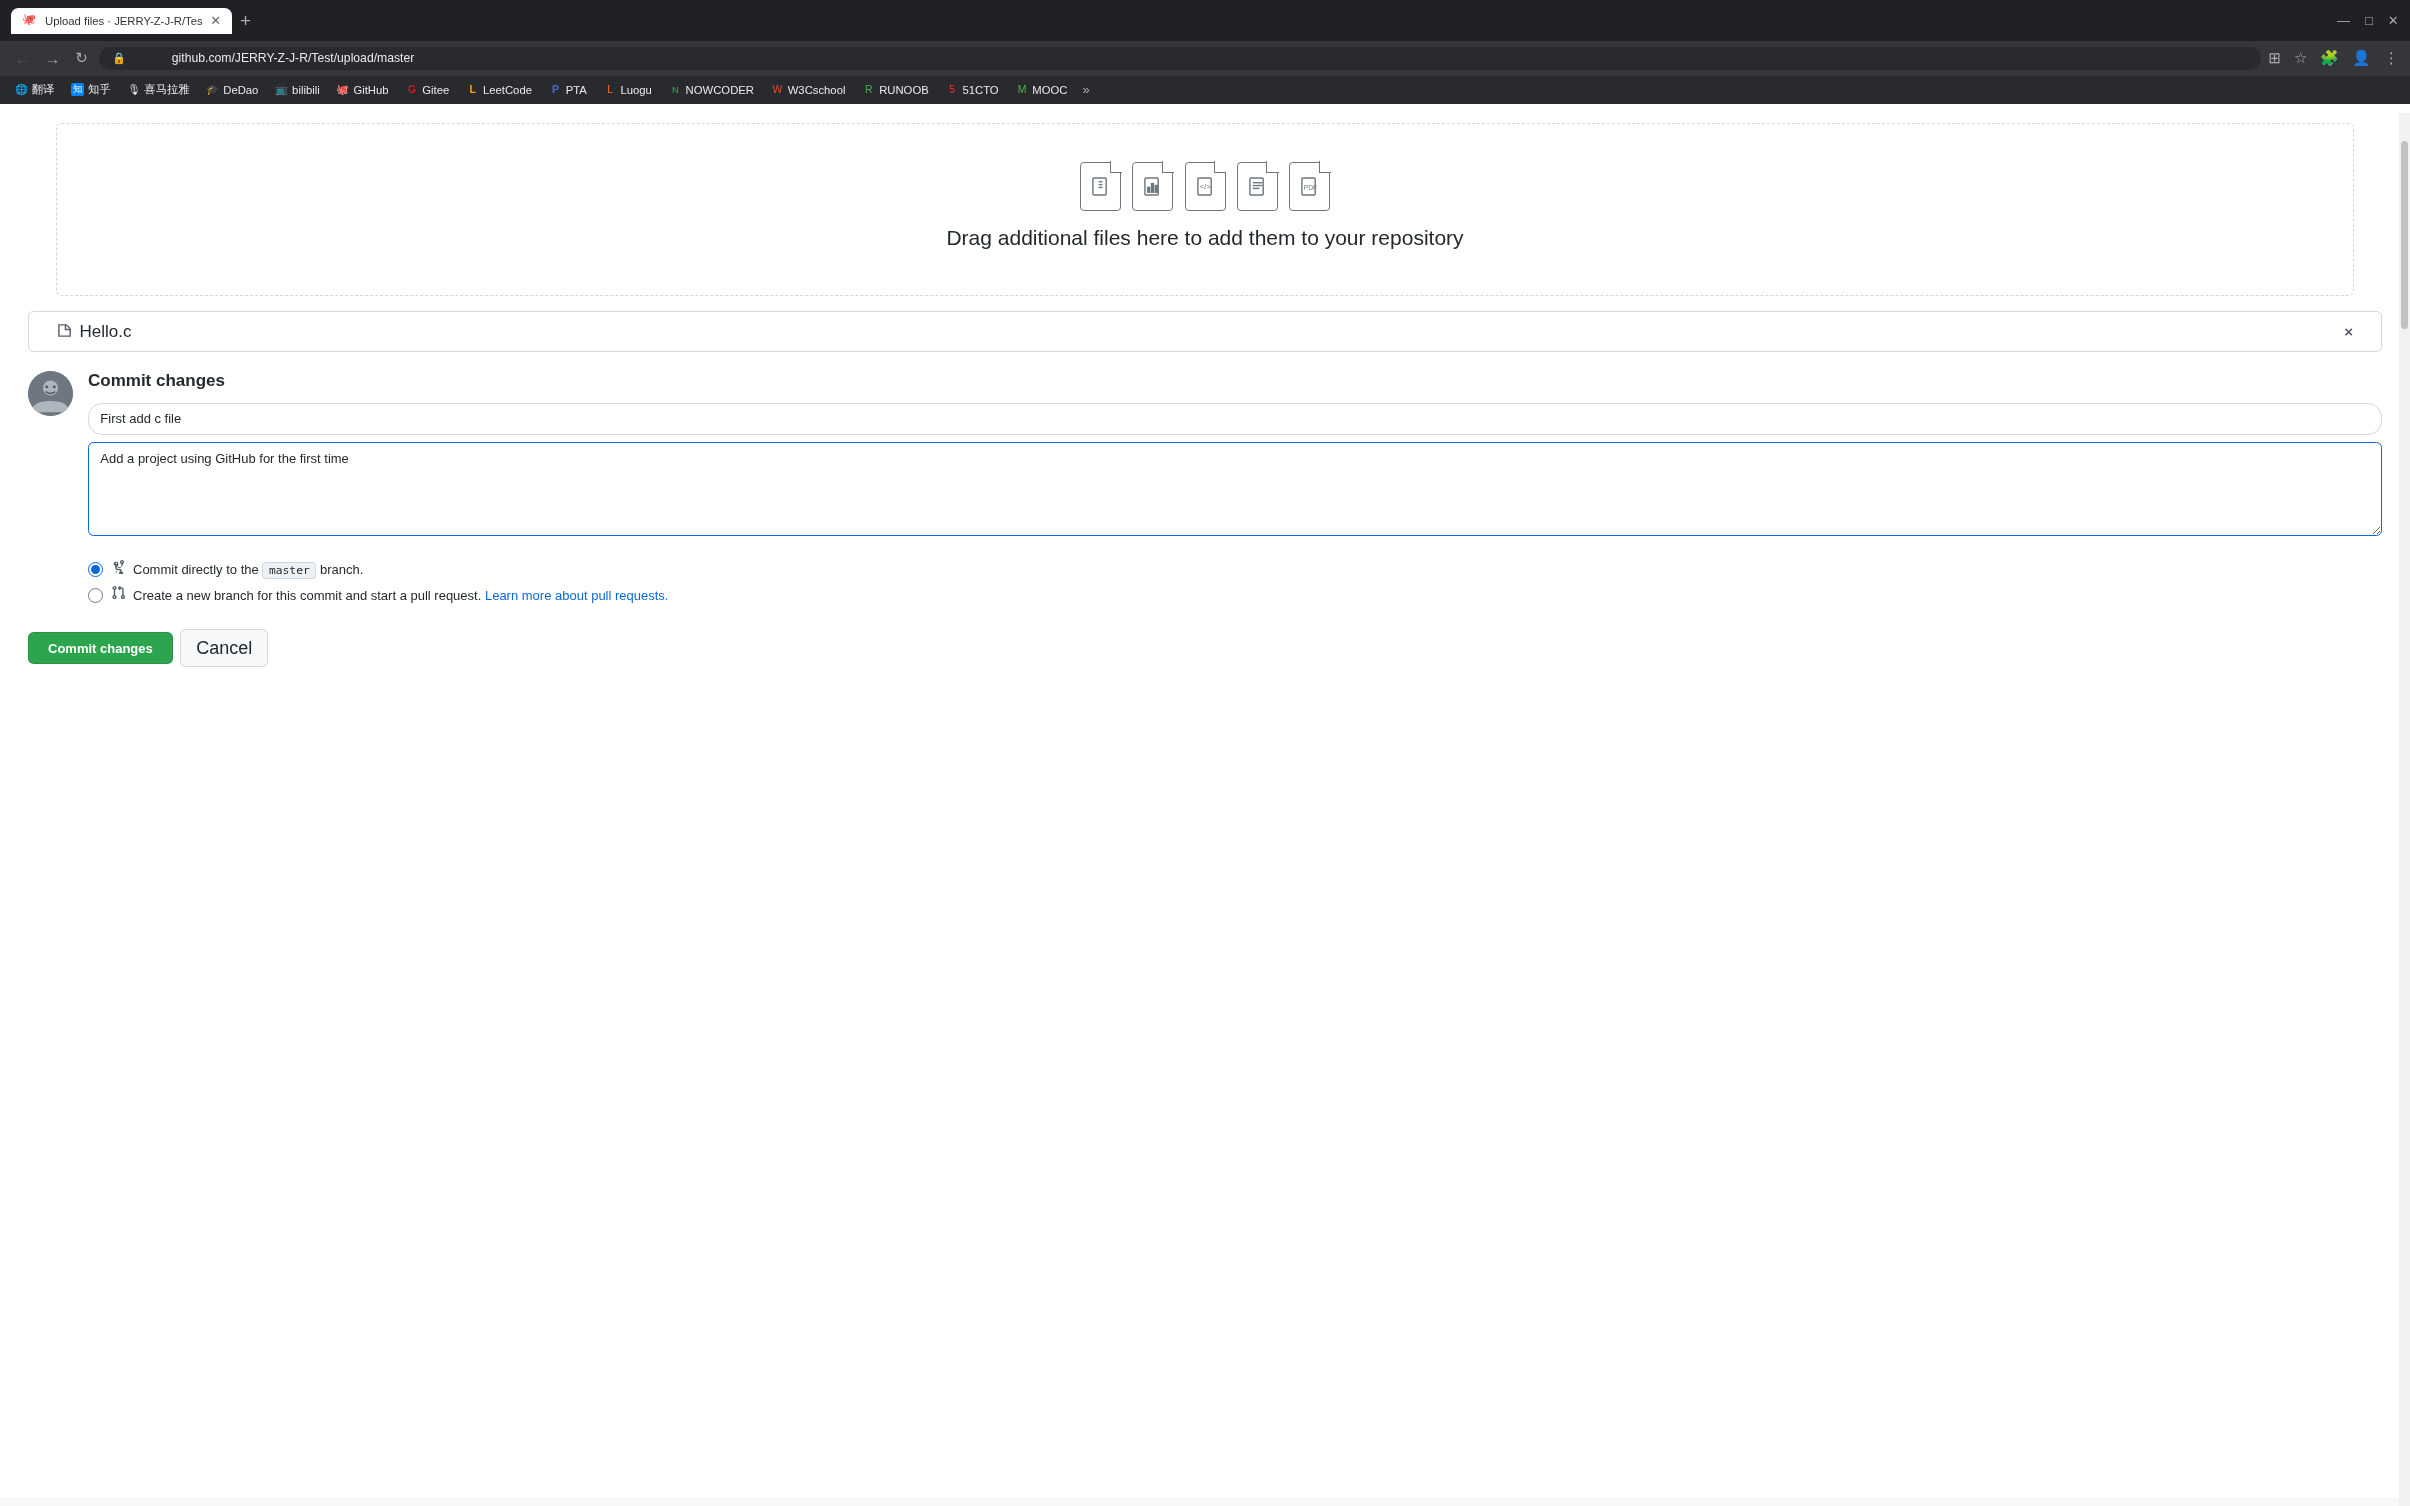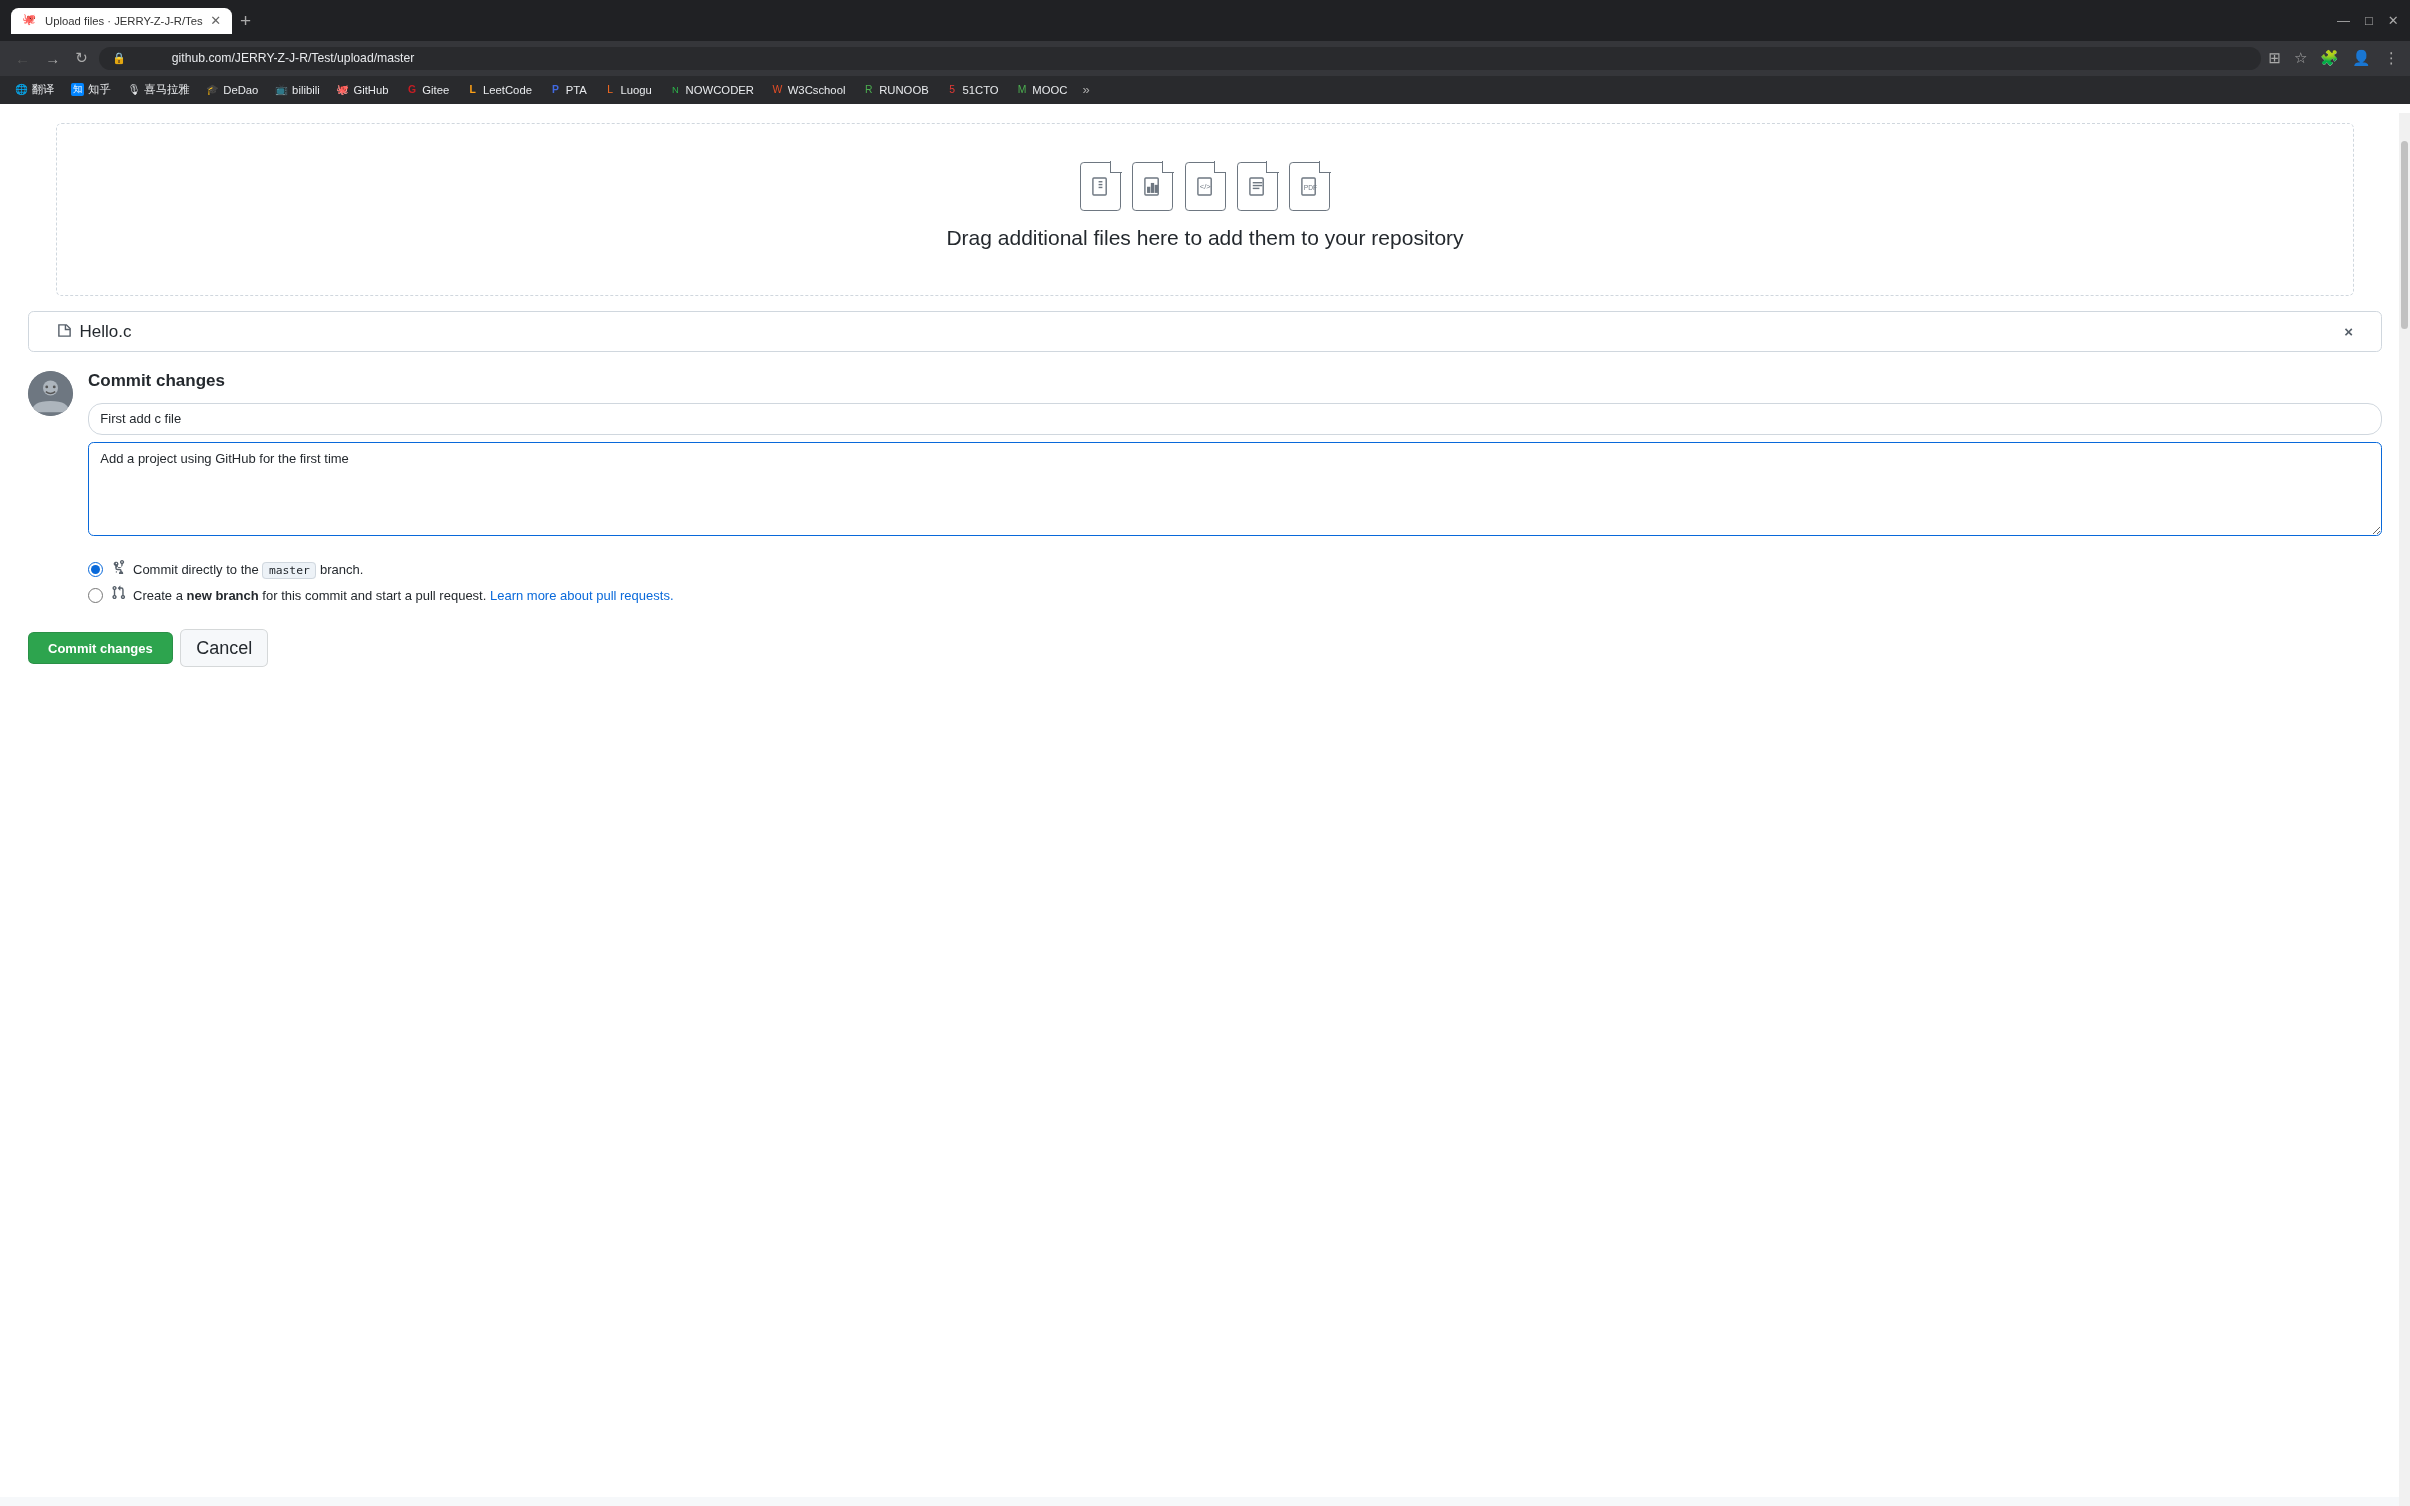--- a/index.html
+++ b/index.html
@@ -289,21 +289,21 @@
       border-radius: 3.8px;
       padding: 0.9px 5.6px;
       font-family: 'SFMono-Regular', Consolas, monospace;
       font-size: 11.3px;
       color: #24292e;
     }
     .radio-option a {
       color: #0969da;
       text-decoration: none;
     }
-    .radio-option strong { font-weight: 700; }
+    .radio-option strong { font-weight: 400; }
 
     
     .action-buttons {
       display: flex;
       align-items: center;
       gap: 7.5px;
       padding: 0 28px 28px 28px;
     }
     .btn-commit {
       background: #2da44e;

